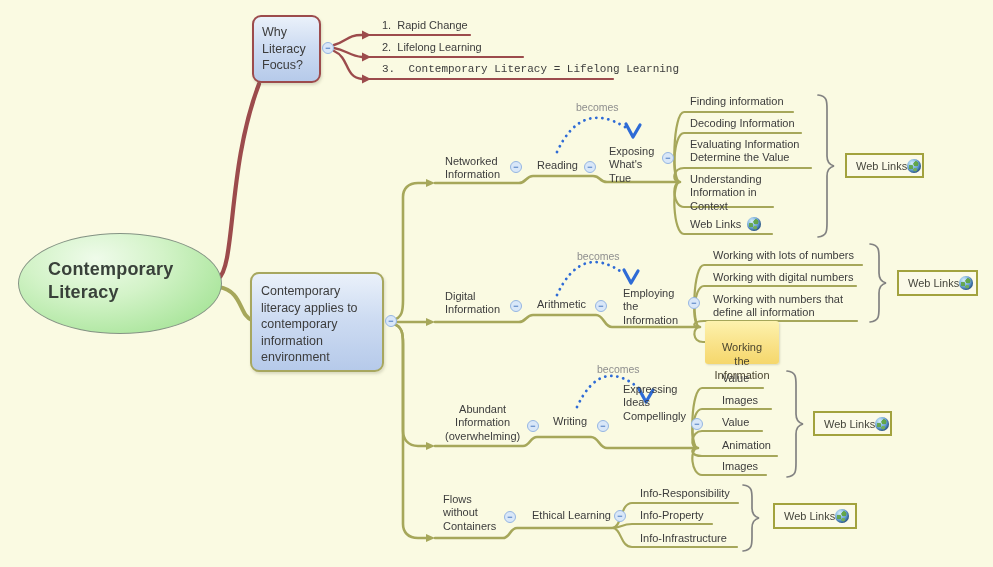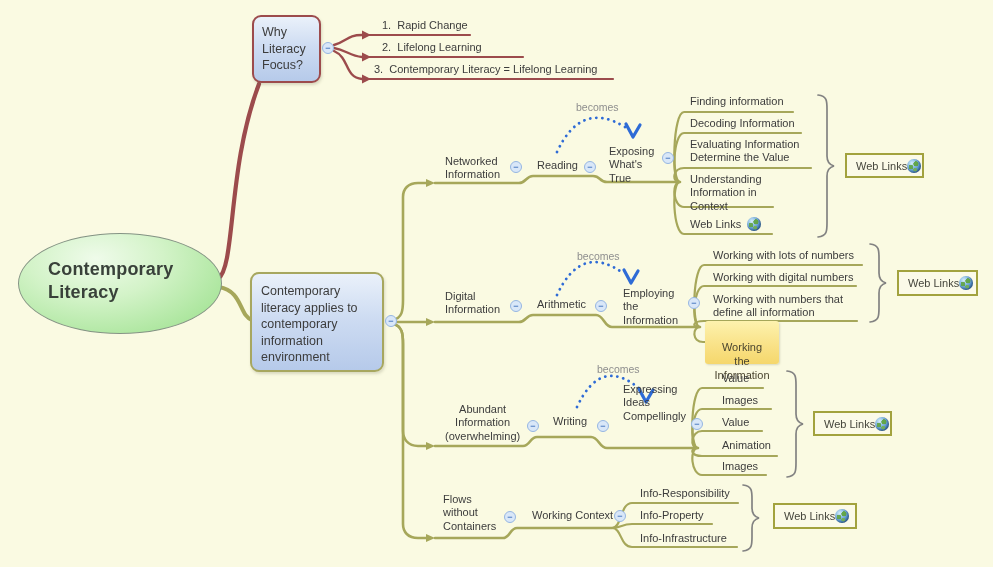--- a/index.html
+++ b/index.html
@@ -124,21 +124,21 @@
   <div class="ellipselabel" style="left:48px;top:258px;">Contemporary
 Literacy</div>
 
   <div class="bigbox whybox" style="left:252px;top:15px;width:69px;height:68px;"></div>
   <div class="boxlabel" style="left:262px;top:24px;">Why
 Literacy
 Focus?</div>
   <span class="minus" style="left:322px;top:42px;">−</span>
   <div class="node" style="left:382px;top:19px;">1.  Rapid Change</div>
   <div class="node" style="left:382px;top:41px;">2.  Lifelong Learning</div>
-  <div class="node" style="left:374px;top:63px;">3.  Contemporary Literacy = Lifelong Learning</div>
+  <div class="node" style="left:382px;top:63px;font-family:Liberation Mono, monospace;">3.  Contemporary Literacy = Lifelong Learning</div>
 
   <div class="bigbox mainbox" style="left:250px;top:272px;width:134px;height:100px;"></div>
   <div class="boxlabel" style="left:261px;top:283px;">Contemporary
 literacy applies to
 contemporary
 information
 environment</div>
   <span class="minus" style="left:385px;top:315px;">−</span>
 
   <div class="node" style="left:445px;top:155px;">Networked
@@ -205,21 +205,21 @@
   <div class="node" style="left:722px;top:460px;">Images</div>
   <div class="weblinks" style="left:813px;top:411px;width:79px;height:25px;">
     <span class="lbl">Web Links</span>
     <span class="globe"></span>
   </div>
 
   <div class="node" style="left:443px;top:493px;">Flows
 without
 Containers</div>
   <span class="minus" style="left:504px;top:511px;">−</span>
-  <div class="node" style="left:532px;top:509px;">Working Context</div>
+  <div class="node" style="left:532px;top:509px;">Ethical Learning</div>
   <span class="minus" style="left:614px;top:510px;">−</span>
   <div class="node" style="left:640px;top:487px;">Info-Responsibility</div>
   <div class="node" style="left:640px;top:509px;">Info-Property</div>
   <div class="node" style="left:640px;top:532px;">Info-Infrastructure</div>
   <div class="weblinks" style="left:773px;top:503px;width:84px;height:26px;">
     <span class="lbl">Web Links</span>
     <span class="globe"></span>
   </div>
 
 </div>

